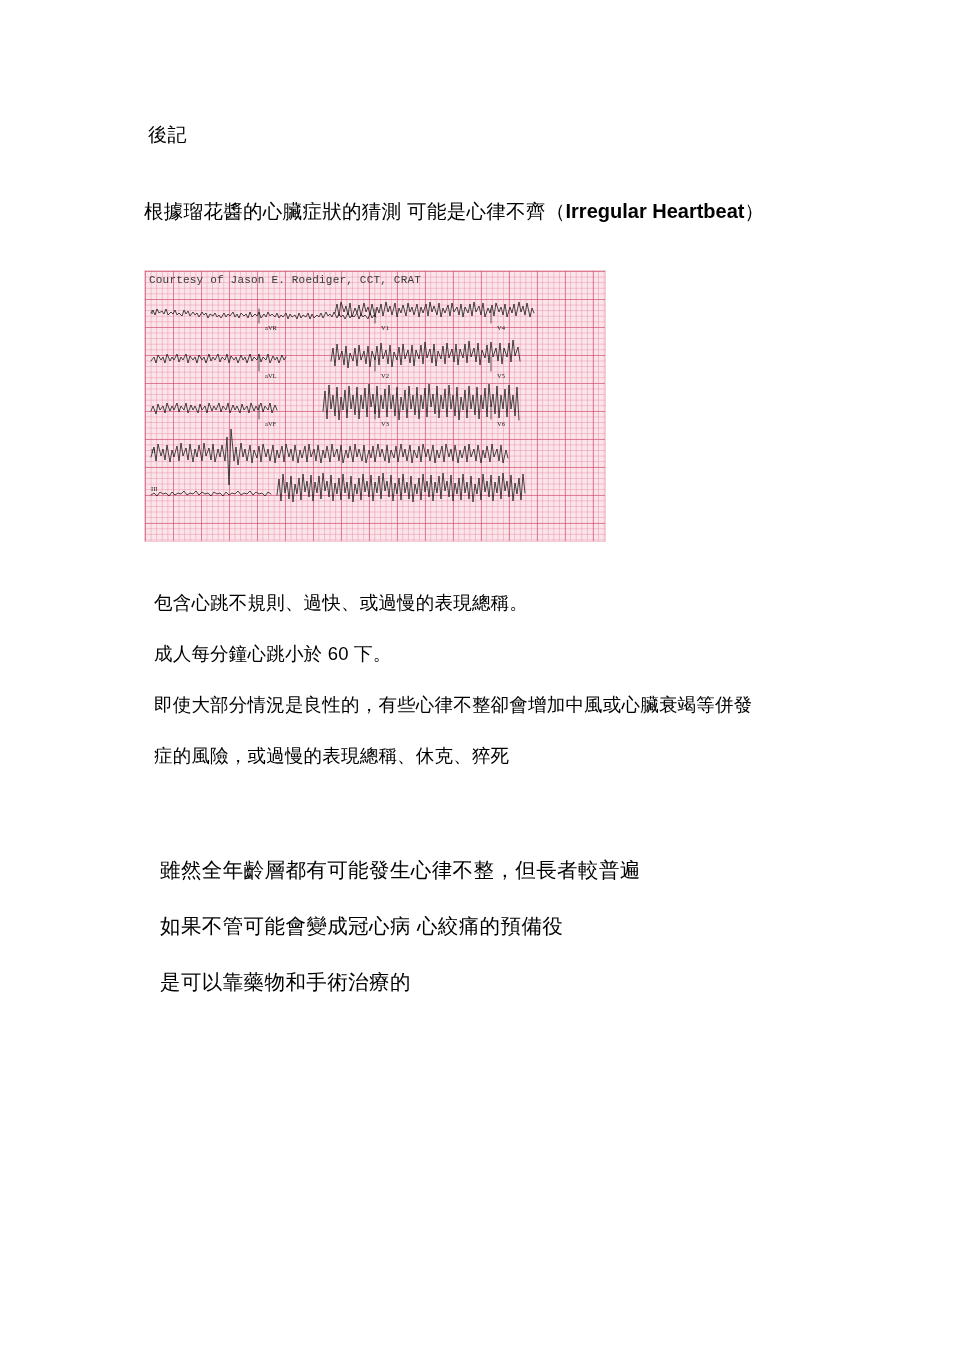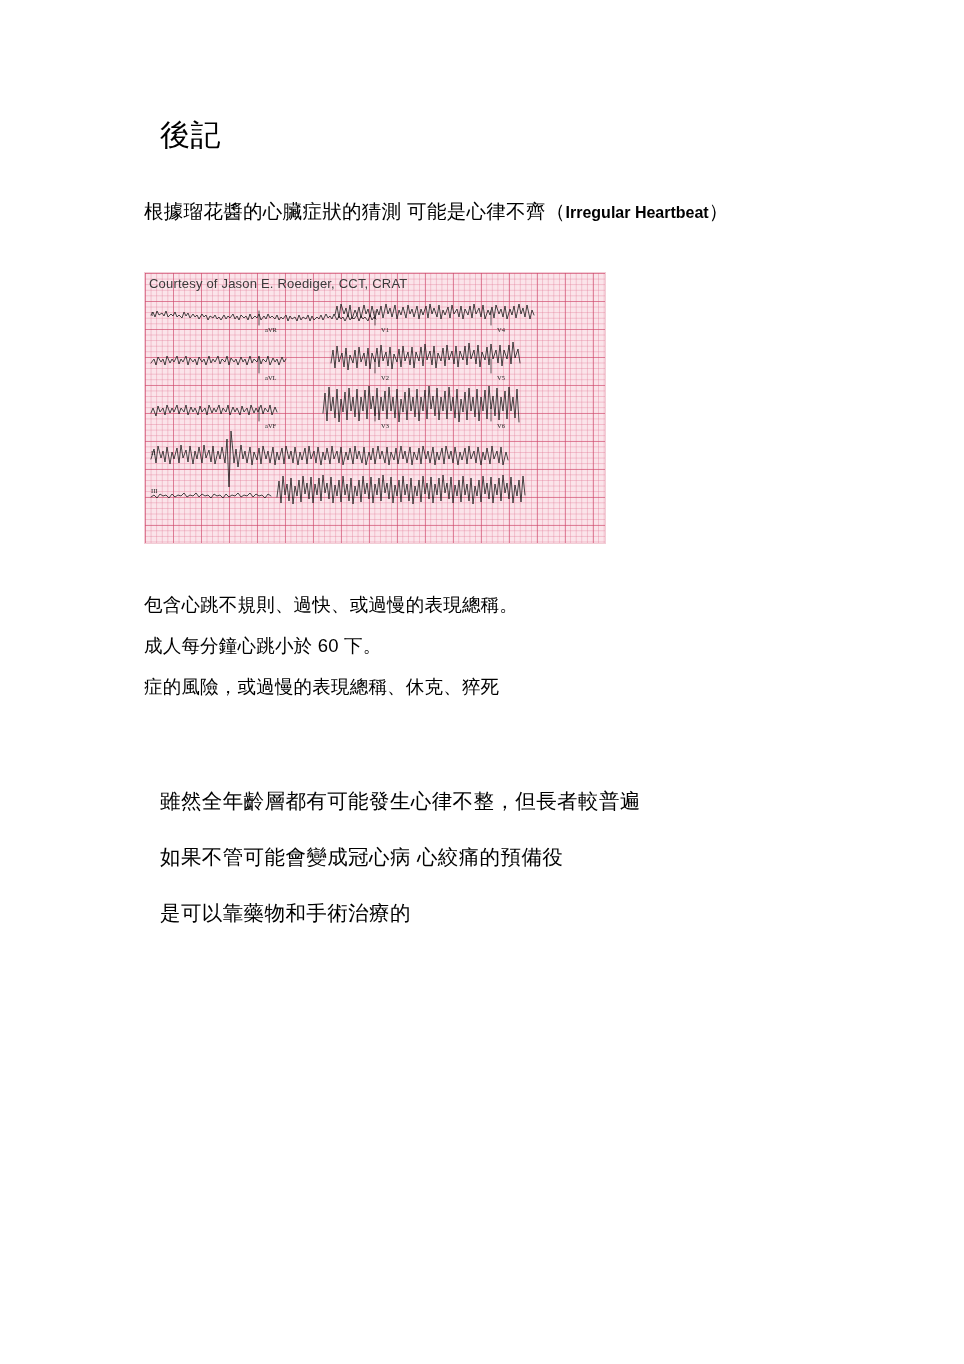--- a/index.html
+++ b/index.html
@@ -22,36 +22,36 @@
     height: 1364px;
     background: #ffffff;
   }
   .content {
     position: absolute;
     left: 144px;
     top: 118px;
     width: 700px;
   }
   .heading {
-    font-size: 30px;
+    font-size: 19px;
     line-height: 34px;
     letter-spacing: 0.5px;
-    margin: 0 0 44px 16px;
+    margin: 0 0 44px 4px;
     font-weight: 400;
   }
   .subtitle {
     font-size: 19.5px;
     line-height: 30px;
     letter-spacing: 0.3px;
     margin: 0 0 44px 0;
     font-weight: 400;
   }
   .subtitle .latin {
     font-weight: 700;
-    font-size: 16px;
+    font-size: 20px;
     letter-spacing: 0;
   }
 
   
   .figure {
     width: 462px;
     height: 272px;
     position: relative;
     margin: 0 0 40px 0;
     background: #fbe4ea;
@@ -72,23 +72,23 @@
   .grid-big {
     background-image:
       linear-gradient(to right, rgba(205,70,105,0.55) 1px, transparent 1px),
       linear-gradient(to bottom, rgba(205,70,105,0.55) 1px, transparent 1px);
     background-size: 28px 28px;
   }
   .ecg-credit {
     position: absolute;
     left: 4px;
     top: 3px;
-    font-size: 13px;
+    font-size: 11px;
     color: #3a3a3a;
-    font-family: Liberation Sans, sans-serif;
+    font-family: Liberation Mono, monospace;
     letter-spacing: 0.2px;
     z-index: 5;
   }
   .ecg-svg {
     position: absolute;
     left: 0; top: 0;
     width: 462px;
     height: 272px;
     z-index: 4;
   }
@@ -98,21 +98,21 @@
     font-family: "Liberation Serif", serif;
     color: #222;
     z-index: 6;
   }
 
   
   .para {
     font-size: 18.5px;
     line-height: 41px;
     letter-spacing: 0.2px;
-    margin: 0;
+    margin: 10px;
     font-weight: 400;
   }
   .para.block-gap {
     margin-bottom: 2px;
   }
   .spacer {
     height: 56px;
   }
   .para-large {
     font-size: 20.5px;
@@ -175,20 +175,21 @@
       <div class="lead-label" style="left:120px; top:149px;">aVF</div>
       <div class="lead-label" style="left:236px; top:149px;">V3</div>
       <div class="lead-label" style="left:352px; top:149px;">V6</div>
       <div class="lead-label" style="left:6px; top:37px;">I</div>
       <div class="lead-label" style="left:6px; top:176px;">II</div>
       <div class="lead-label" style="left:6px; top:214px;">III</div>
     </div>
 
     <p class="para">包含心跳不規則、過快、或過慢的表現總稱。</p>
     <p class="para">成人每分鐘心跳小於 60 下。</p>
+    <p class="para">即使大部分情況是良性的，有些心律不整卻會增加中風或心臟衰竭等併發</p>
     <p class="para block-gap">症的風險，或過慢的表現總稱、休克、猝死</p>
 
     <div class="spacer"></div>
 
     <p class="para-large">雖然全年齡層都有可能發生心律不整，但長者較普遍</p>
     <p class="para-large">如果不管可能會變成冠心病 心絞痛的預備役</p>
     <p class="para-large">是可以靠藥物和手術治療的</p>
 
   </div>
 </div>

